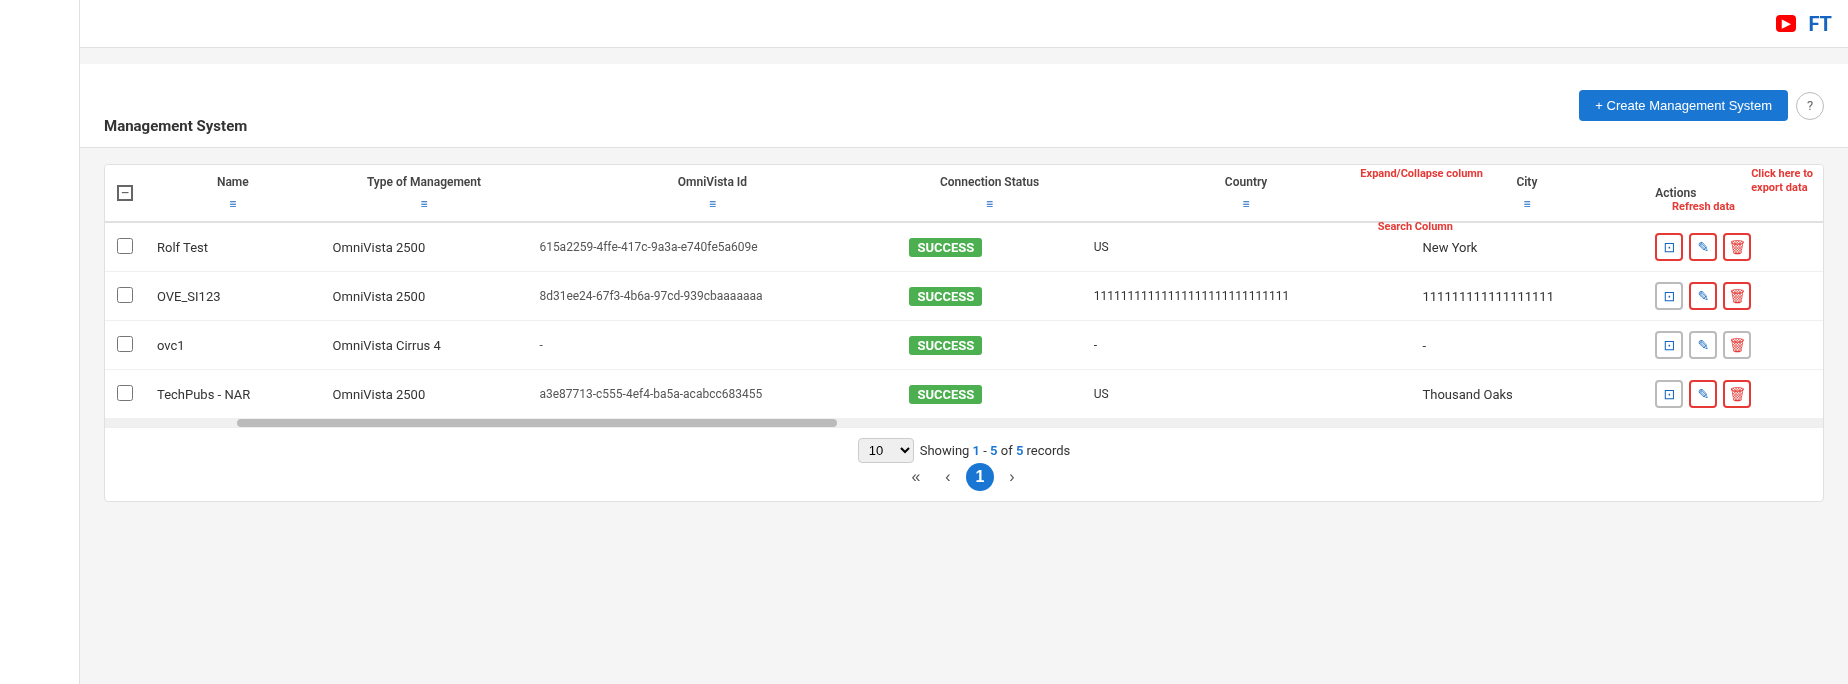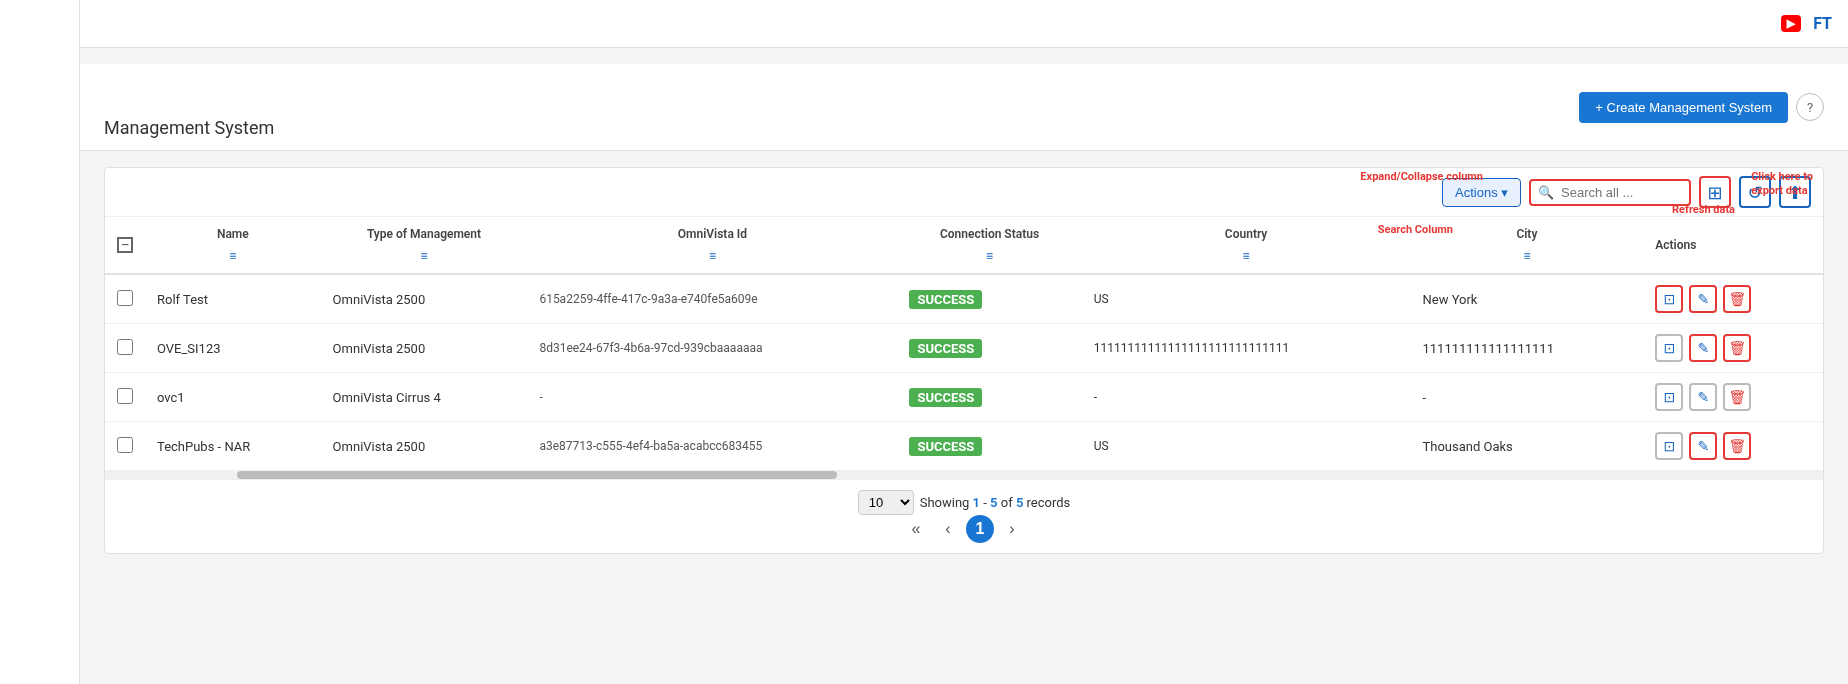--- a/index.html
+++ b/index.html
@@ -38,41 +38,41 @@
       background: #ff0000;
       color: #fff;
       border-radius: 4px;
       padding: 2px 6px;
       font-size: 11px;
       font-weight: bold;
     }
     .top-bar-avatar {
       color: #1565c0;
       font-weight: bold;
-      font-size: 16px;
+      font-size: 20px;
     }
     .content-area {
       flex: 1;
       padding: 16px 24px;
       background: #f5f5f5;
     }
     .page-header {
       display: flex;
       align-items: center;
       justify-content: space-between;
       margin-bottom: 16px;
       padding-bottom: 8px;
       border-bottom: 1px solid #e0e0e0;
       background: #fff;
       margin: 0 -24px;
       padding: 12px 24px;
     }
     .page-title {
-      font-size: 18px;
-      font-weight: 400;
+      font-size: 15px;
+      font-weight: 700;
       color: #333;
       margin-top: 41px;
     }
     .header-actions {
       display: flex;
       align-items: center;
       gap: 8px;
     }
     .btn-create {
       background: #1976d2;
@@ -348,30 +348,20 @@
       <div class="page-header">
         <h1 class="page-title">Management System</h1>
         <div class="header-actions">
           <button class="btn-create">+ Create Management System</button>
           <div class="btn-help">?</div>
         </div>
       </div>
 
       <div class="table-container wrapper-relative">
 
-        <div class="toolbar">
-          <button class="btn-actions">Actions ▾</button>
-          <div class="search-box">
-            <span class="search-icon-char">🔍</span>
-            <input type="text" placeholder="Search all ..." style="">
-          </div>
-          <div class="toolbar-icon-btn" title="Expand/Collapse column" style="border-color:#e53935; font-size:18px;">⊞</div>
-          <div class="toolbar-icon-btn" title="Refresh data" style="border-color:#1565c0; font-size:18px;">↺</div>
-          <div class="toolbar-icon-btn" title="Export data" style="border-color:#1565c0; font-size:18px;">⬆</div>
-        </div>
 
         <div style="position:absolute; top:2px; right:340px; color:#e53935; font-size:11px; font-weight:bold; pointer-events:none;">Expand/Collapse column</div>
         <div style="position:absolute; top:55px; right:370px; color:#e53935; font-size:11px; font-weight:bold; pointer-events:none;">Search Column</div>
         <div style="position:absolute; top:35px; right:88px; color:#e53935; font-size:11px; font-weight:bold; pointer-events:none;">Refresh data</div>
         <div style="position:absolute; top:2px; right:10px; color:#e53935; font-size:11px; font-weight:bold; pointer-events:none; text-align:left; line-height:1.3;">Click here to<br>export data</div>
 
         <div style="overflow-x:auto;">
           <table>
             <thead>
               <tr>

